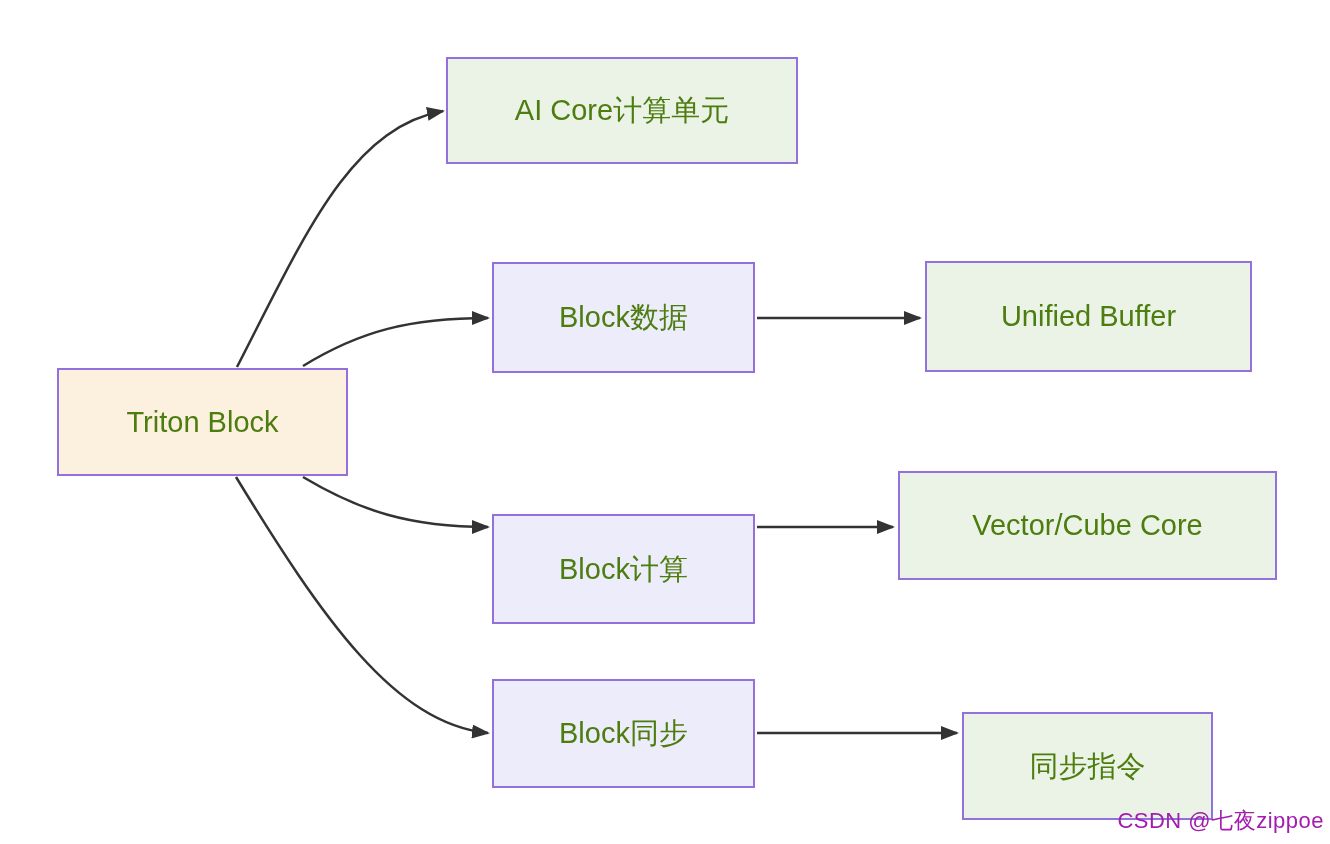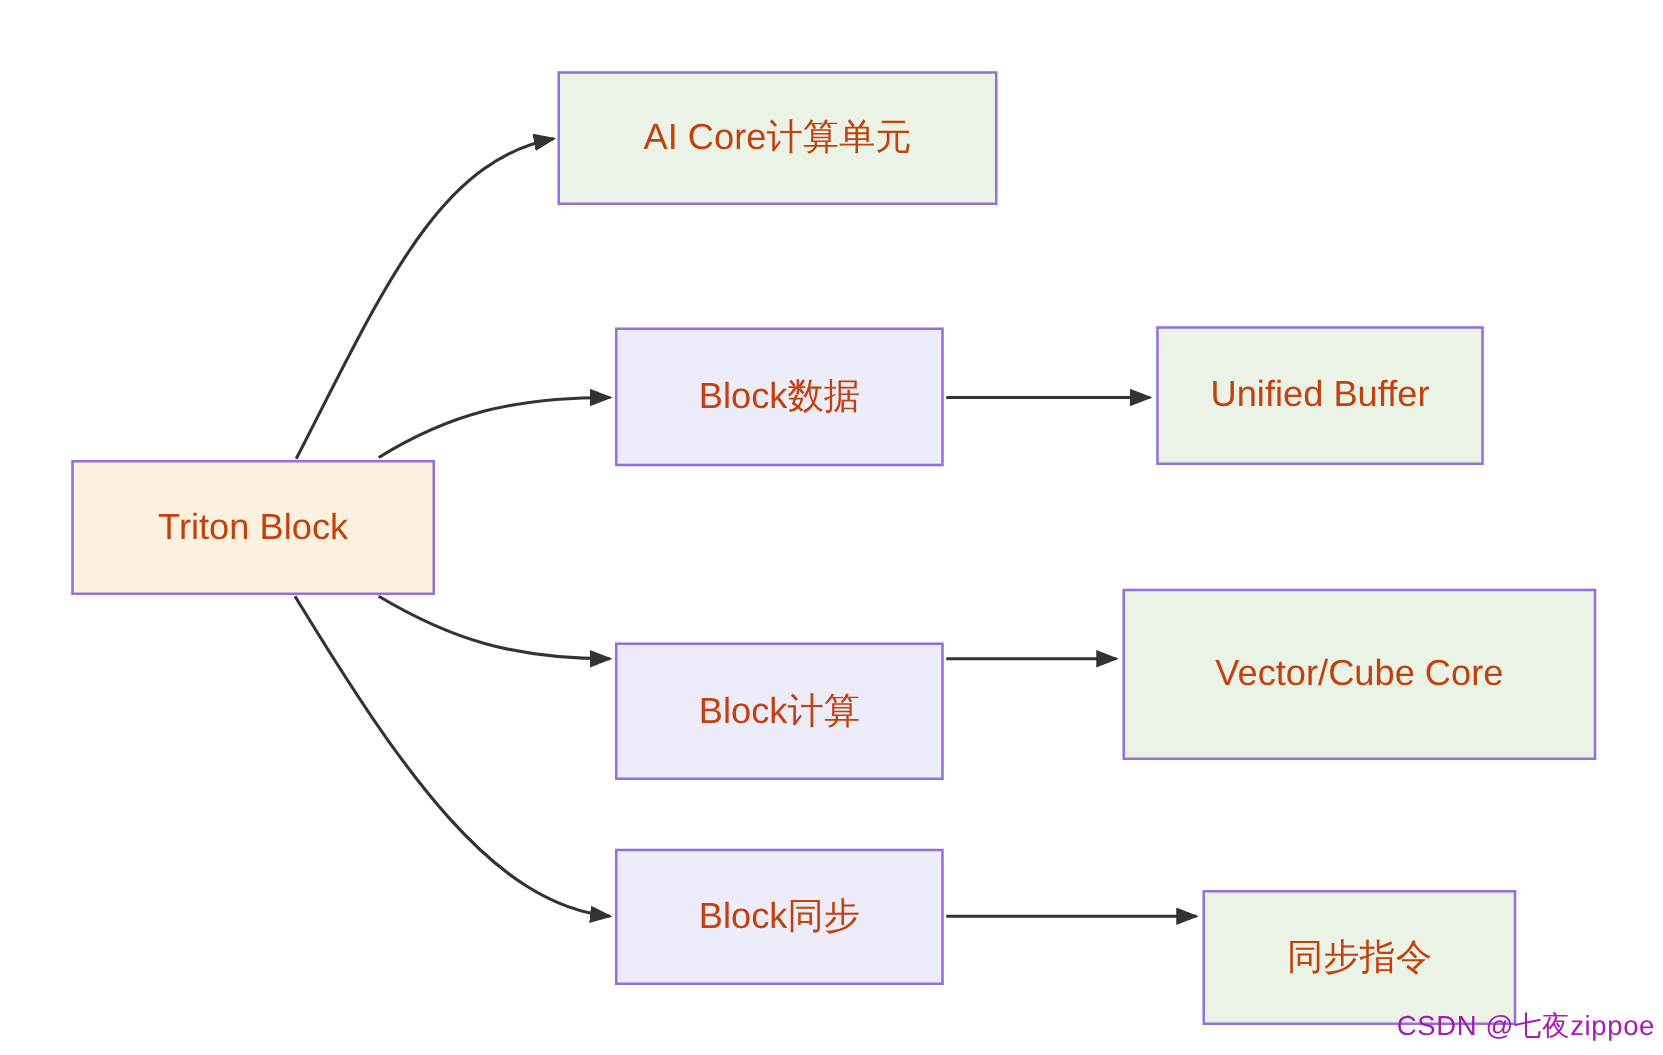--- a/index.html
+++ b/index.html
@@ -27,21 +27,21 @@
     stroke: #333333;
     stroke-width: 2.5px;
   }
   .node {
     position: absolute;
     display: flex;
     align-items: center;
     justify-content: center;
     border: 2px solid #9370DB;
     box-sizing: border-box;
-    color: #c2410c;
+    color: #4d7c0f;
     font-size: 29px;
     text-align: center;
     line-height: 1.2;
   }
   .node.root   { background: #FCF0DF; }
   .node.purple { background: #ECECFB; text-align: right; }
   .node.green  { background: #EAF3E6; }
   .watermark {
     position: absolute;
     right: 6px;
@@ -77,29 +77,29 @@
   </div>
 
   <div class="node green" style="left:446px; top:57px; width:352px; height:107px;">
     <span>AI Core计算单元</span>
   </div>
 
   <div class="node purple" style="left:492px; top:262px; width:263px; height:111px;">
     <span>Block数据</span>
   </div>
 
-  <div class="node green" style="left:925px; top:261px; width:262px; height:111px;">
+  <div class="node green" style="left:925px; top:261px; width:327px; height:111px;">
     <span>Unified Buffer</span>
   </div>
 
   <div class="node purple" style="left:492px; top:470px; width:263px; height:110px;margin-top:44px;">
     <span>Block计算</span>
   </div>
 
-  <div class="node green" style="left:898px; top:471px; width:379px; height:137px;">
+  <div class="node green" style="left:898px; top:471px; width:379px; height:109px;">
     <span>Vector/Cube Core</span>
   </div>
 
   <div class="node purple" style="left:492px; top:679px; width:263px; height:109px;">
     <span>Block同步</span>
   </div>
 
   <div class="node green" style="left:962px; top:712px; width:251px; height:108px;">
     <span>同步指令</span>
   </div>

